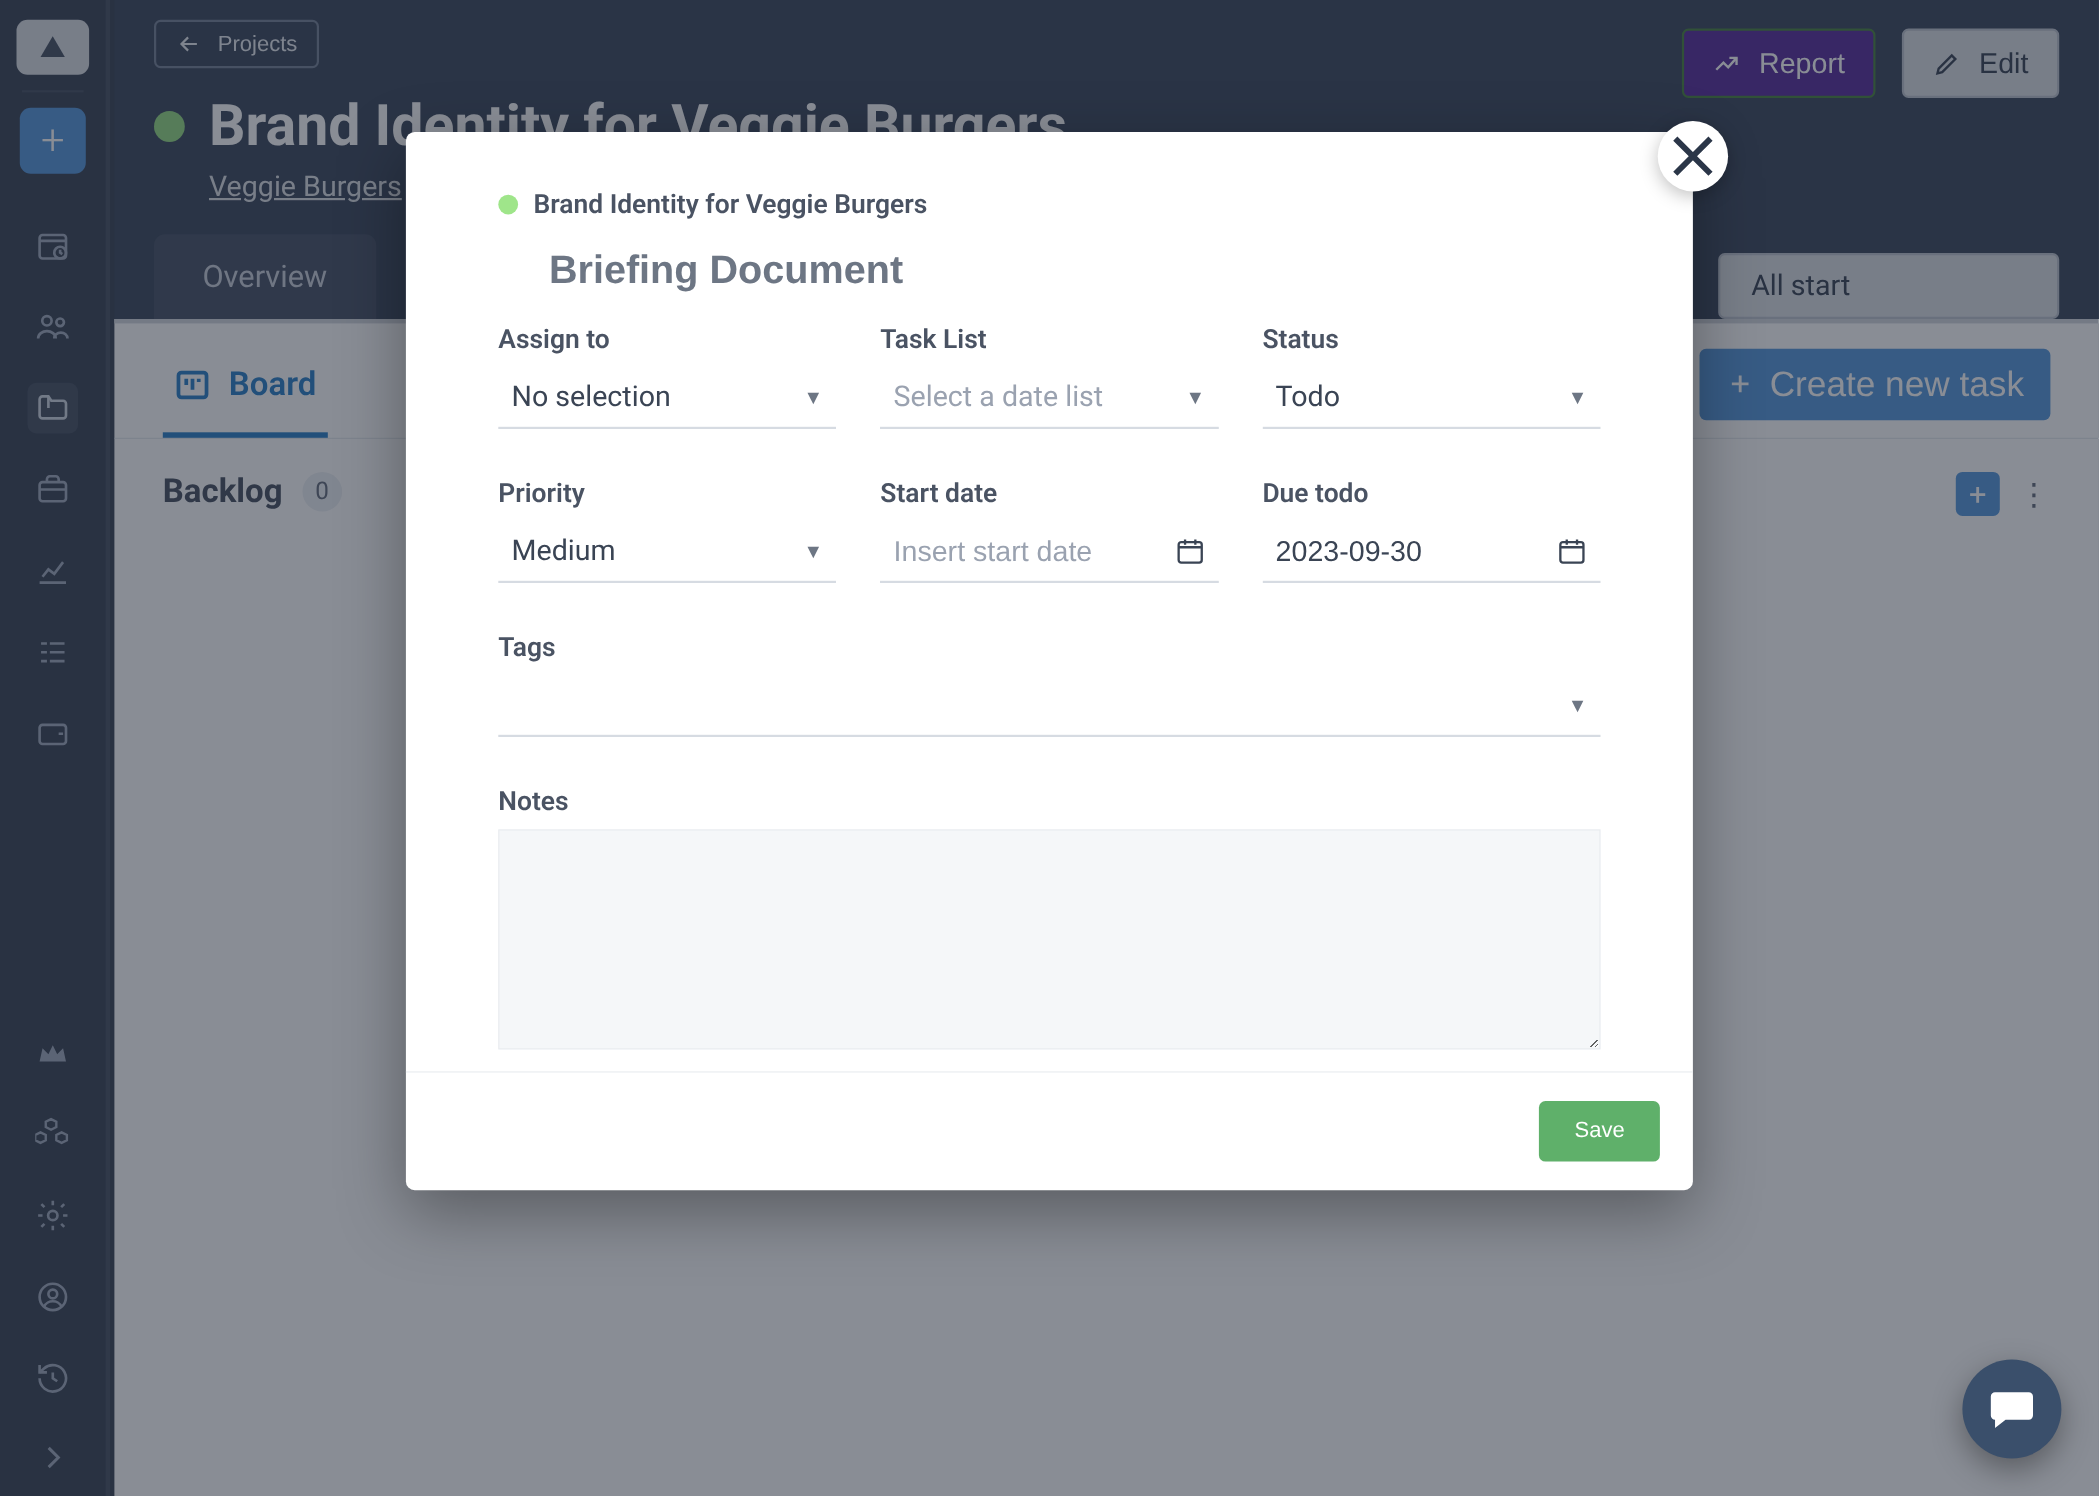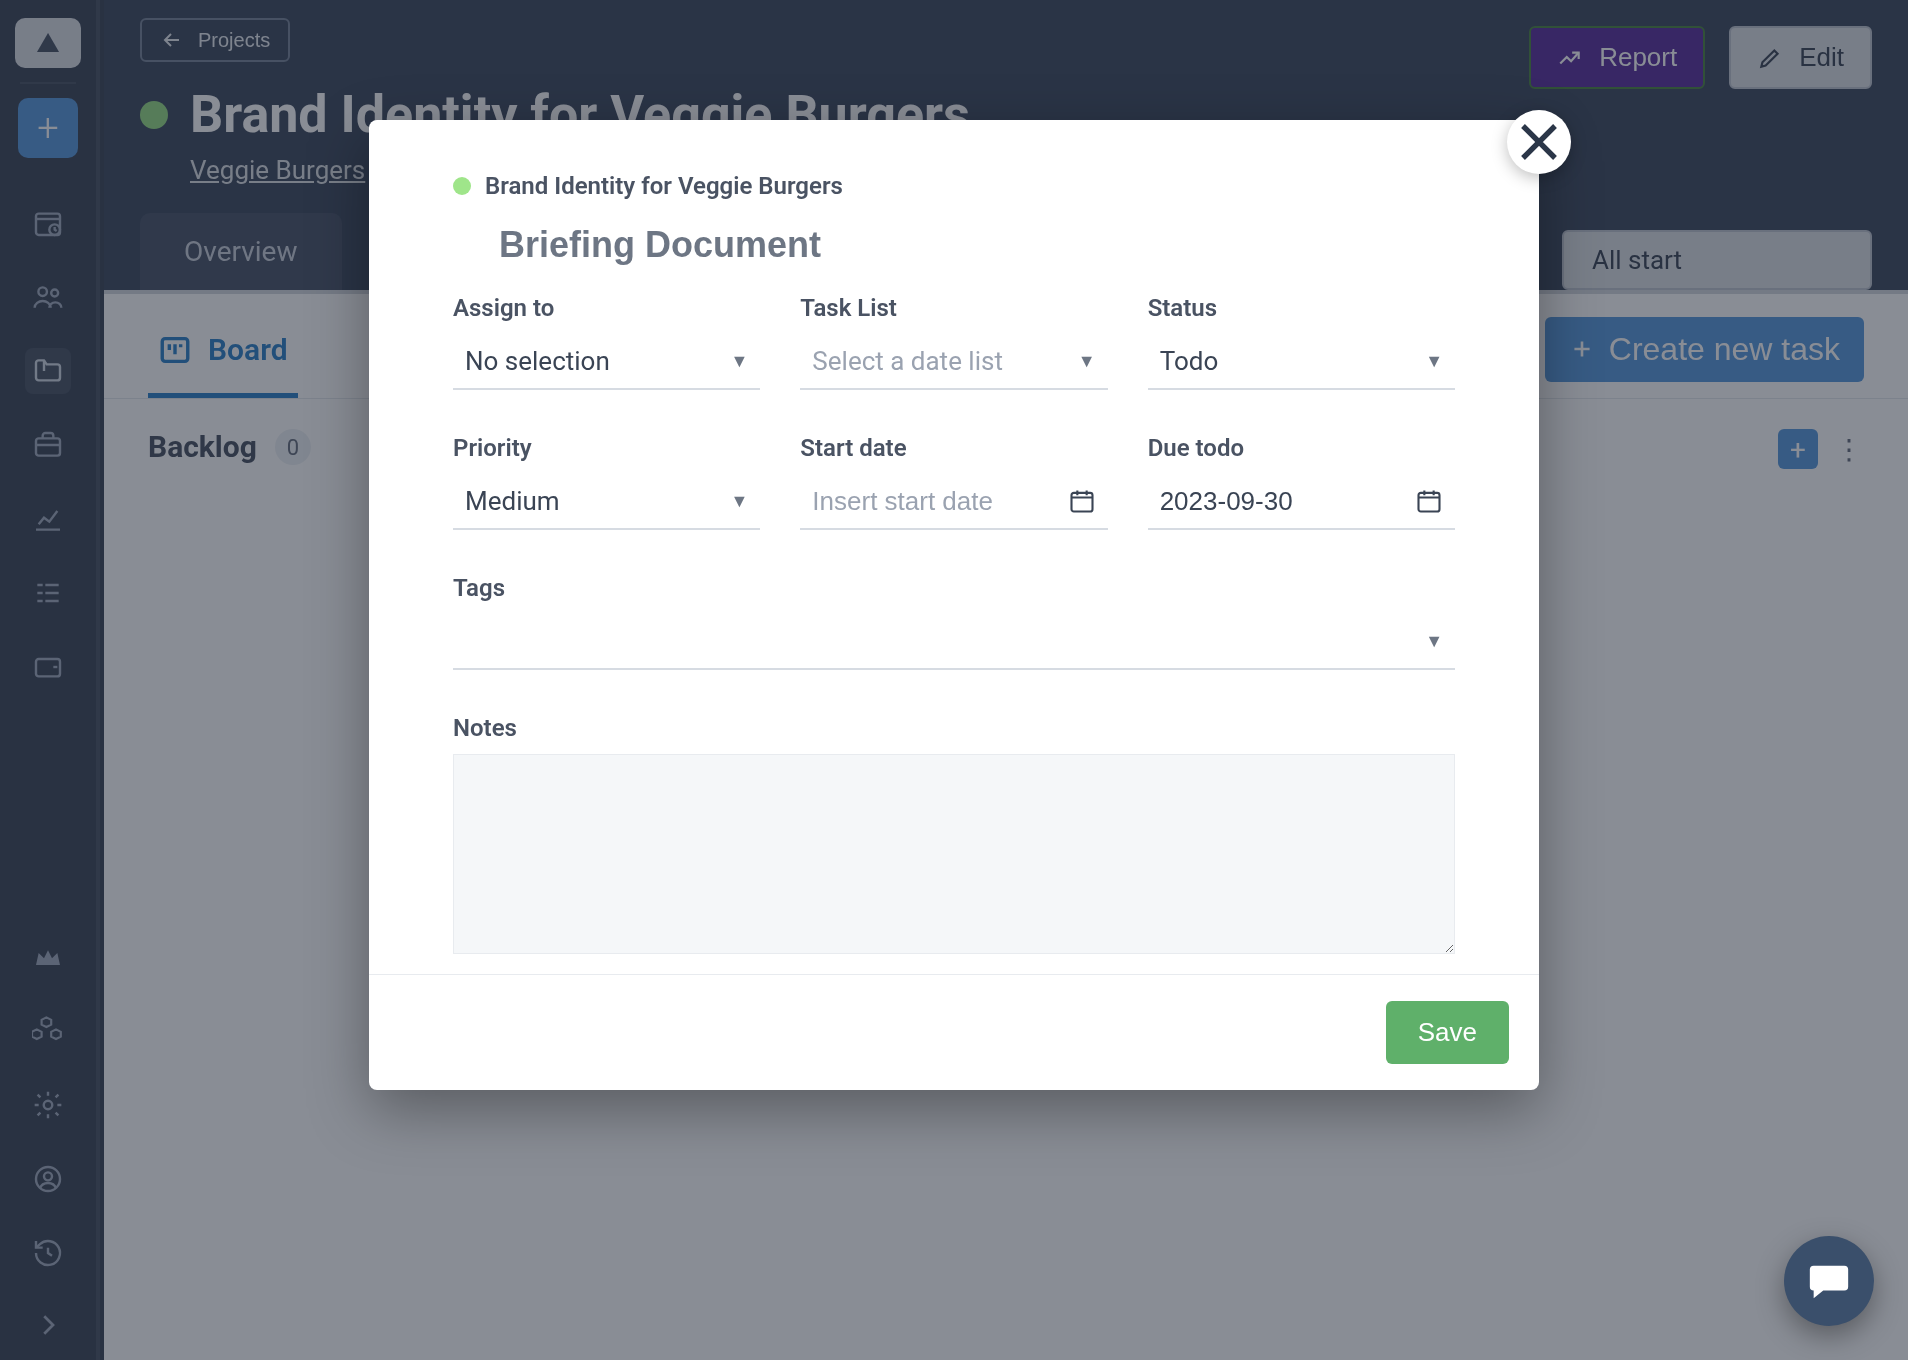--- a/index.html
+++ b/index.html
@@ -143,21 +143,21 @@
   .date-input svg { width:28px; height:28px; color:#3a4454; flex-shrink:0; }
   .notes-area {
     width:100%; height:200px; background:#f5f7f9; border:1px solid #e8ebef;
     resize:vertical; font-size:24px; padding:14px; outline:none; font-family:inherit;
   }
   .modal-footer {
     border-top:1px solid #e8ebef; padding:26px 30px; display:flex; justify-content:flex-end;
   }
   .btn-save {
     padding:16px 32px; background:#5fb06a; color:#fff; border:none; border-radius:6px;
-    font-size:26px; cursor:pointer;
+    font-size:20px; cursor:pointer;
   }
 
   
   .chat-fab {
     position:absolute; right:34px; bottom:34px; width:90px; height:90px;
     background:#3a4f6b; border-radius:50%; display:flex; align-items:center; justify-content:center;
     color:#fff; box-shadow:0 10px 28px rgba(0,0,0,0.35); cursor:pointer;
   }
   .chat-fab svg { width:46px; height:46px; }
 

